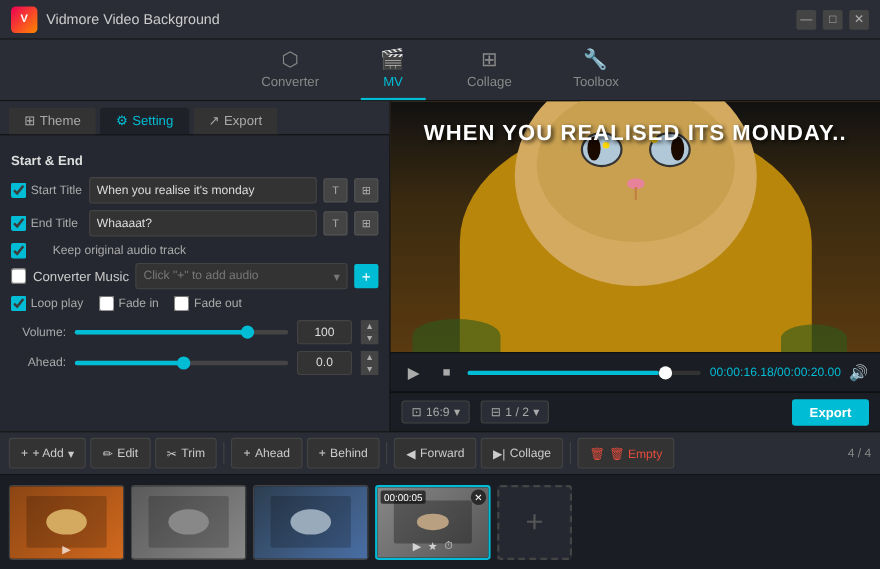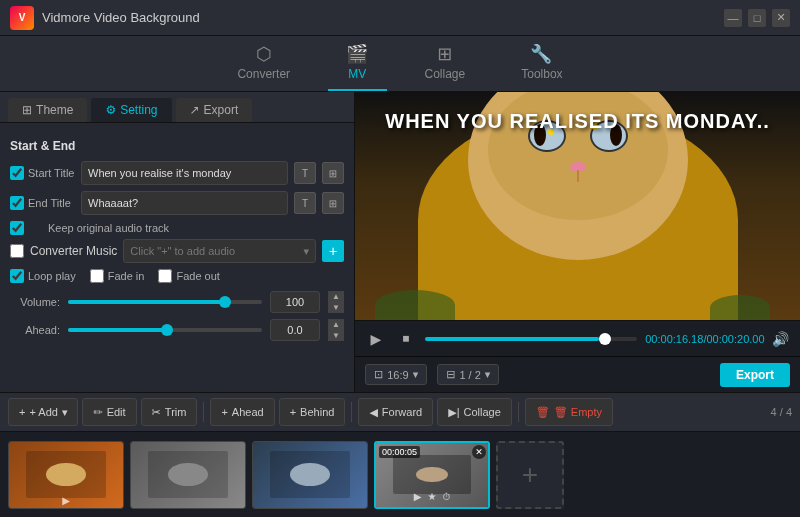--- a/index.html
+++ b/index.html
@@ -223,21 +223,21 @@
     .timeline {
       height: 85px;
       background: #1a1d24;
       display: flex;
       align-items: center;
       padding: 0 8px;
       gap: 6px;
       overflow-x: auto;
     }
     .timeline-thumb {
-      width: 116px; height: 68px;
+      width: 105px; height: 68px;
       background: #a16207; border-radius: 3px;
       flex-shrink: 0;
       overflow: hidden;
       position: relative;
       cursor: pointer;
       border: 1px solid #444;
       text-align: center;
     }
     .timeline-thumb.active { border: 2px solid #00bcd4; }
     .timeline-thumb-bg {

